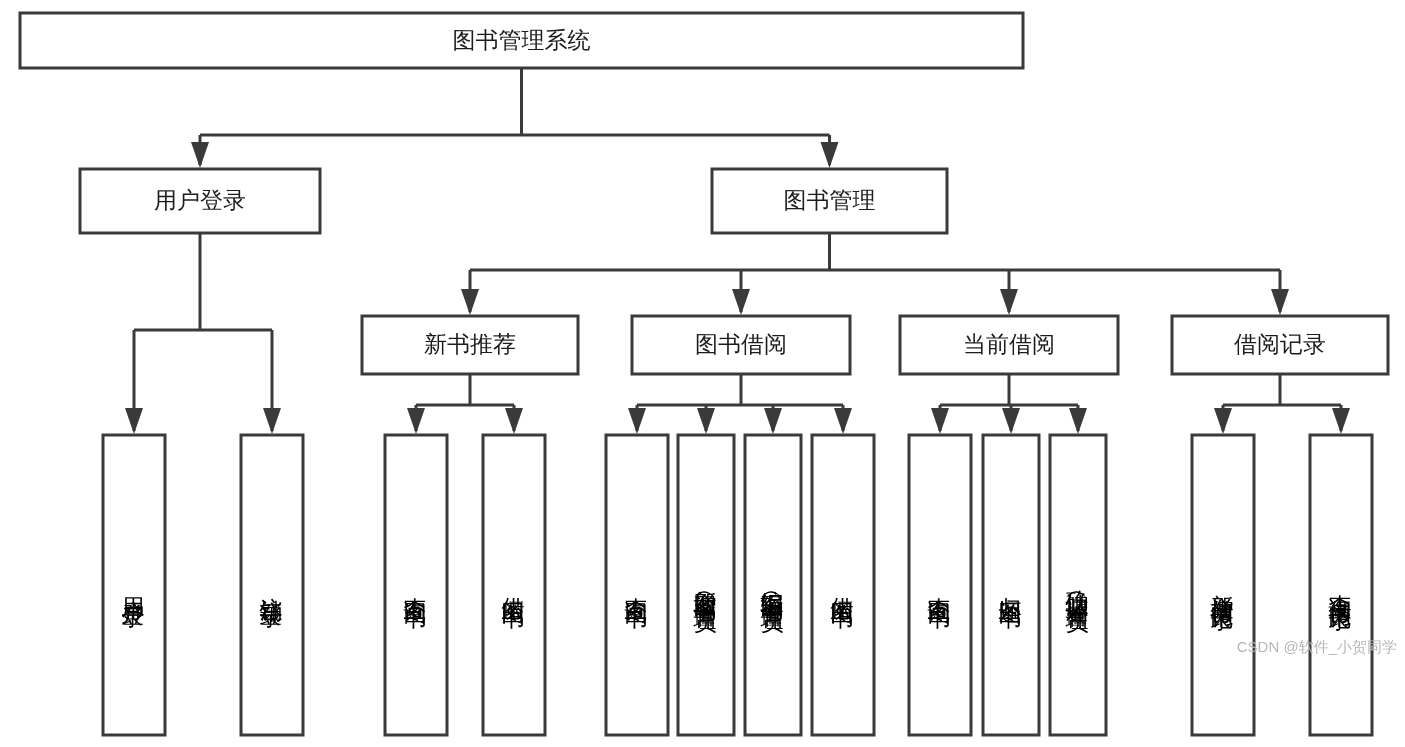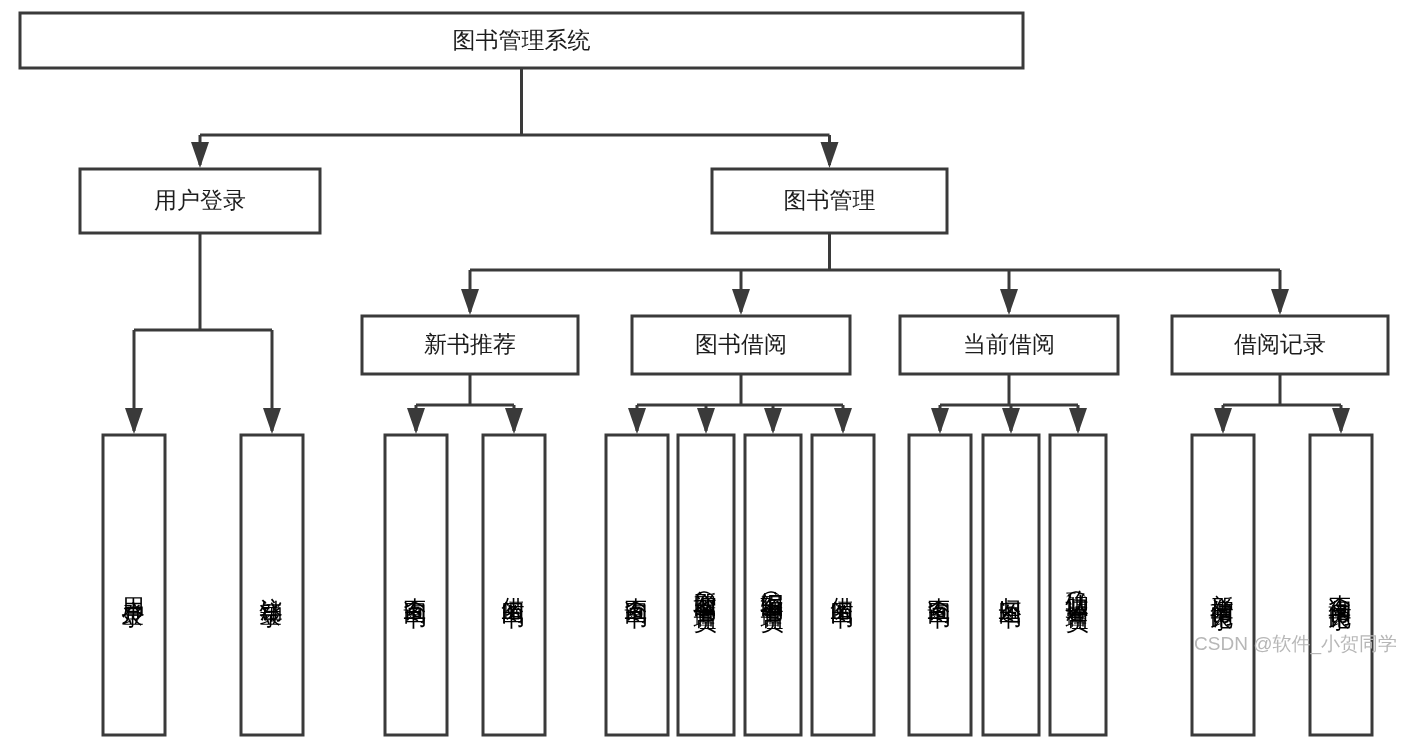--- a/index.html
+++ b/index.html
@@ -49,21 +49,21 @@
   }
   .arrow-head {
     fill: #3a3a3a;
     stroke: none;
   }
   .watermark {
     position: absolute;
     right: 8px;
     bottom: 4px;
     font-family: "Liberation Sans", "DejaVu Sans", sans-serif;
-    font-size: 19px;
+    font-size: 15px;
     color: #b7b7b7;
     white-space: nowrap;
     pointer-events: none;
   }
 </style>
 </head>
 <body>
 
 <div id="diagram-root">
   <svg class="flow" width="1405" height="747" viewBox="0 0 1405 747">

